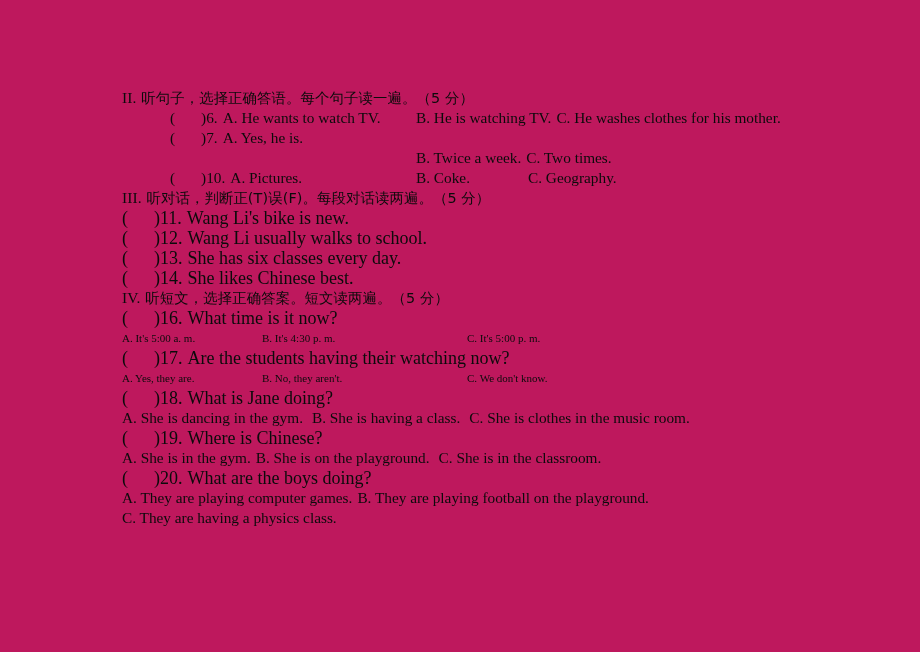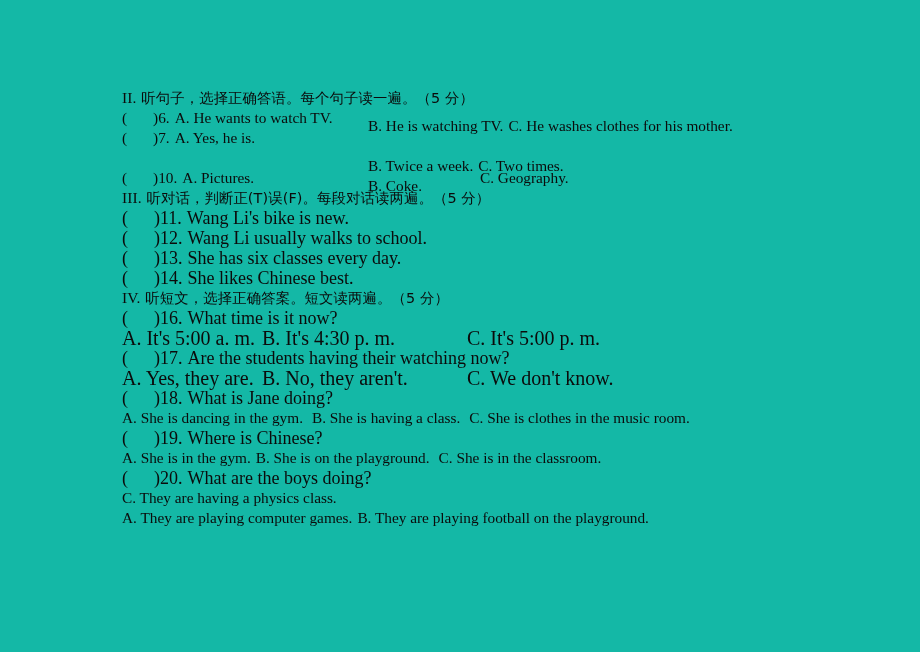--- a/index.html
+++ b/index.html
@@ -14,21 +14,21 @@
     overflow: hidden;
     font-family: "Liberation Serif", "DejaVu Serif", serif;
     color: #0b0b0b;
     -webkit-font-smoothing: antialiased;
   }
 
   .page {
     position: relative;
     width: 920px;
     height: 652px;
-    background: #14b8a6;
+    background: #be185d;
   }
 
   .content {
     position: absolute;
     left: 122px;
     top: 88px;
     width: 700px;
   }
 
   
@@ -66,39 +66,40 @@
     width: 26px;
   }
 
   
   .row2 {
     position: relative;
     font-size: 15.3px;
     line-height: 20px;
     height: 20px;
     white-space: nowrap;
+    margin-left: 48px;
   }
   .row2 .colA {
     display: inline-block;
   }
   .row2 .colB {
     position: absolute;
     left: 246px;
-    top: 8px;
+    top: 0;
   }
   .row2 .colC-tab {
     position: absolute;
     left: 358px;
     top: 0;
   }
 
   
   .row4 {
     position: relative;
-    font-size: 20px;
+    font-size: 11px;
     line-height: 20px;
     height: 20px;
     white-space: nowrap;
   }
   .row4 .c4A { display: inline-block; }
   .row4 .c4B {
     position: absolute;
     left: 140px;
     top: 0;
   }
@@ -173,17 +174,17 @@
       <span class="c4C">C. We don't know.</span>
     </div>
 
     <div class="qline"><span>(</span><span class="blank-paren"></span><span>)</span><span>18.</span><span class="inline-gap-sm"></span><span>What is Jane doing?</span></div>
     <div class="answerline"><span>A. She is dancing in the gym.</span><span class="inline-gap"></span><span>B. She is having a class.</span><span class="inline-gap"></span><span>C. She is clothes in the music room.</span></div>
 
     <div class="qline"><span>(</span><span class="blank-paren"></span><span>)</span><span>19.</span><span class="inline-gap-sm"></span><span>Where is Chinese?</span></div>
     <div class="answerline"><span>A. She is in the gym.</span><span class="inline-gap-sm"></span><span>B. She is on the playground.</span><span class="inline-gap"></span><span>C. She is in the classroom.</span></div>
 
     <div class="qline"><span>(</span><span class="blank-paren"></span><span>)</span><span>20.</span><span class="inline-gap-sm"></span><span>What are the boys doing?</span></div>
+    <div class="answerline"><span>A. They are playing computer games.</span><span class="inline-gap-sm"></span><span>B. They are playing football on the playground.</span></div>
     <div class="answerline"><span>C. They are having a physics class.</span></div>
-    <div class="answerline"><span>A. They are playing computer games.</span><span class="inline-gap-sm"></span><span>B. They are playing football on the playground.</span></div>
 
   </div>
 </div>
 
 </body></html>

